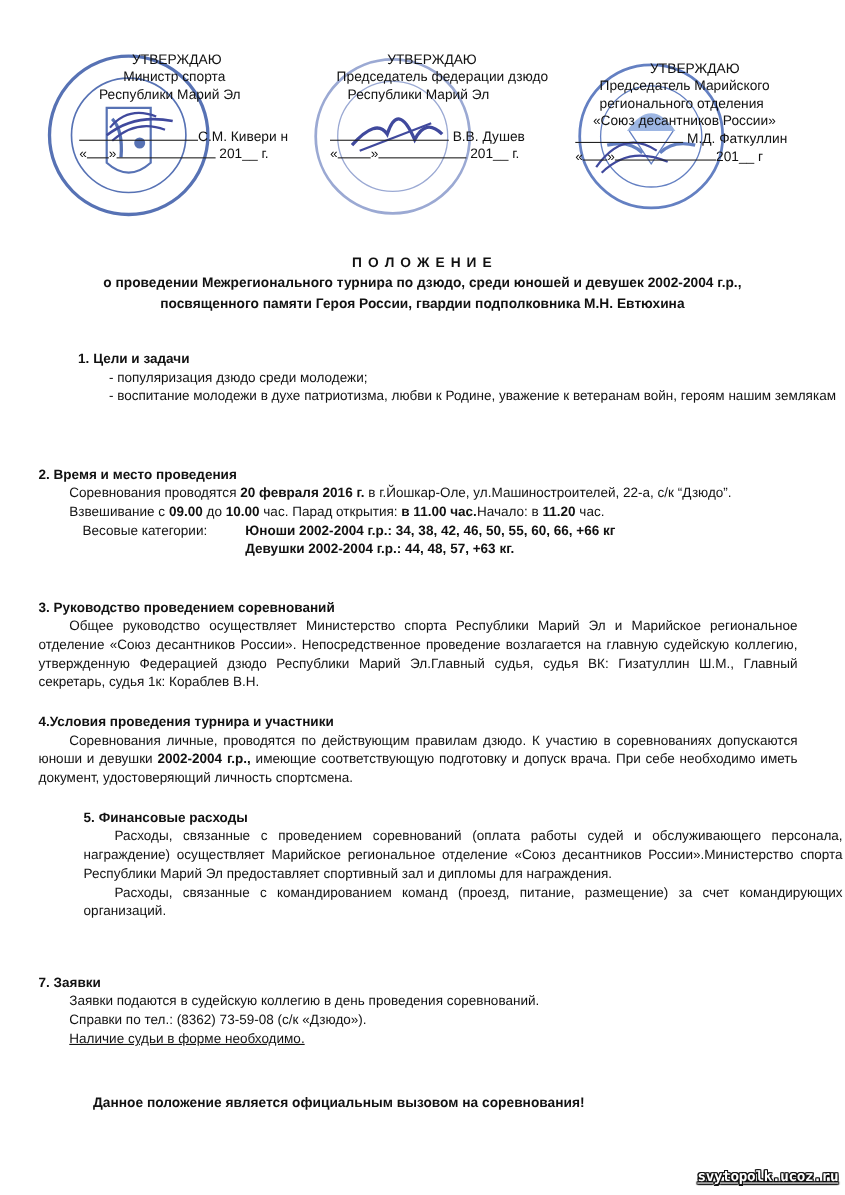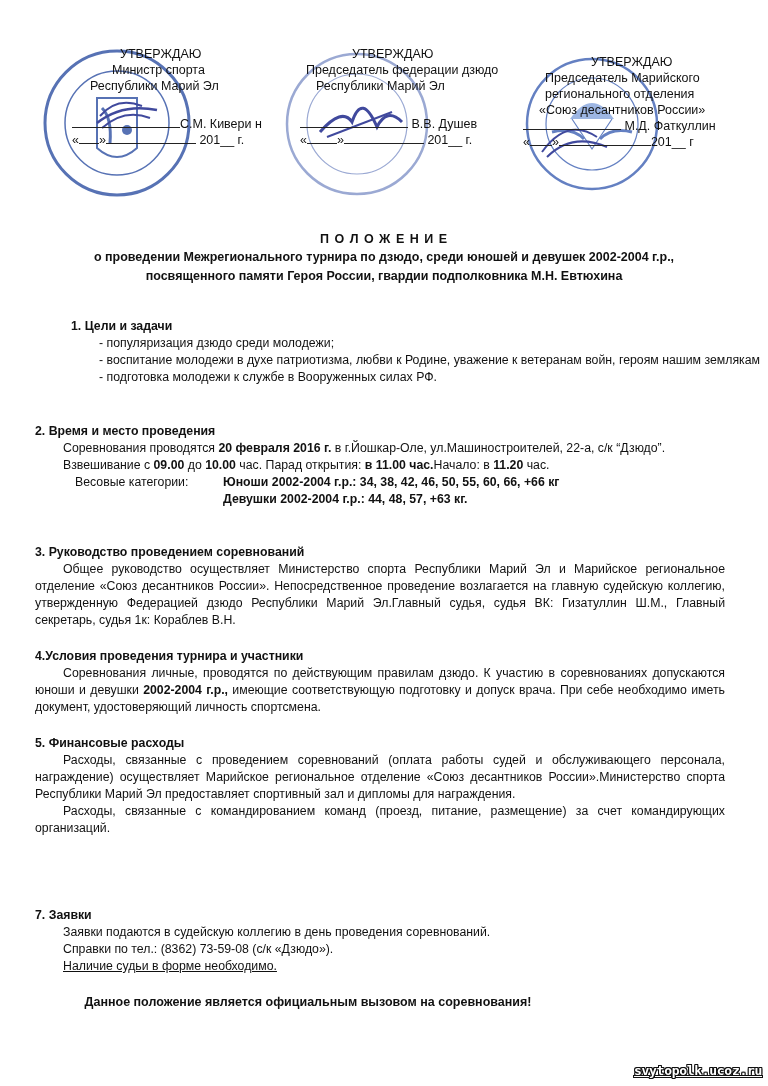--- a/index.html
+++ b/index.html
@@ -94,21 +94,20 @@
   </div>
 
   <div class="doc-title" style="top:232px;letter-spacing:1px;">П О Л О Ж Е Н И Е</div>
   <div class="doc-title" style="top:250px;">о проведении Межрегионального турнира по дзюдо, среди юношей и девушек 2002-2004 г.р.,</div>
   <div class="doc-title" style="top:269px;">посвященного памяти Героя России, гвардии подполковника М.Н. Евтюхина</div>
 
   <div class="sec" style="top:318px;margin-left:36px;">
     <h2>1. Цели и задачи</h2>
     <p class="ind">- популяризация дзюдо среди молодежи;</p>
     <p class="ind">- воспитание молодежи в духе патриотизма, любви к Родине, уважение к ветеранам войн, героям нашим землякам</p>
-    <p class="ind">- подготовка молодежи к службе в Вооруженных силах РФ.</p>
   </div>
 
   <div class="sec" style="top:423px;">
     <h2>2. Время и место проведения</h2>
     <p class="ind just"><span>Соревнования проводятся </span><span class="bold">20 февраля 2016 г.</span><span> в г.Йошкар-Оле, ул.Машиностроителей, 22-а, с/к “Дзюдо”.</span></p>
     <p style="padding-left:28px;"><span>Взвешивание с </span><span class="bold">09.00</span><span> до </span><span class="bold">10.00</span><span> час. Парад открытия: </span><span class="bold">в 11.00 час.</span><span>Начало:  в </span><span class="bold">11.20</span><span> час.</span></p>
     <div class="wrow">
         <span class="lbl">Весовые категории:</span>
         <span class="val">Юноши 2002-2004 г.р.: 34, 38, 42, 46, 50, 55, 60, 66, +66 кг</span>
       </div>
@@ -121,28 +120,28 @@
   <div class="sec" style="top:544px;">
     <h2>3. Руководство проведением соревнований</h2>
     <p class="ind just">Общее руководство осуществляет Министерство спорта Республики Марий Эл и Марийское региональное отделение «Союз десантников России». Непосредственное проведение возлагается на главную судейскую коллегию, утвержденную Федерацией дзюдо Республики Марий Эл.Главный судья, судья ВК: Гизатуллин Ш.М., Главный секретарь, судья 1к: Кораблев В.Н.</p>
   </div>
 
   <div class="sec" style="top:648px;">
     <h2>4.Условия проведения турнира и участники</h2>
     <p class="ind just"><span>Соревнования личные, проводятся по действующим правилам дзюдо. К участию в соревнованиях допускаются юноши и девушки </span><span class="bold">2002-2004 г.р.,</span><span> имеющие соответствующую подготовку и допуск врача. При себе необходимо иметь документ, удостоверяющий личность спортсмена.</span></p>
   </div>
 
-  <div class="sec" style="top:735px;">
+  <div class="sec" style="top:735px;margin-left:41px;">
     <h2>5. Финансовые расходы</h2>
     <p class="ind just">Расходы, связанные с проведением соревнований (оплата работы судей и обслуживающего персонала, награждение) осуществляет Марийское региональное отделение «Союз десантников России».Министерство спорта Республики Марий Эл предоставляет спортивный зал и дипломы для награждения.</p>
     <p class="ind just">Расходы, связанные с командированием команд (проезд, питание, размещение) за счет командирующих организаций.</p>
   </div>
 
 
-  <div class="sec" style="top:907px;">
+  <div class="sec" style="top:885px;">
     <h2>7. Заявки</h2>
     <p class="ind">Заявки подаются в судейскую коллегию в день проведения соревнований.</p>
     <p class="ind">Справки по тел.: (8362) 73-59-08 (с/к «Дзюдо»).</p>
     <p style="padding-left:28px;"><span class="ul">Наличие судьи в форме необходимо.</span></p>
   </div>
 
   <div class="closing">Данное положение является официальным вызовом на соревнования!</div>
 
   <div class="watermark">svytopolk.ucoz.ru</div>
 </div>

